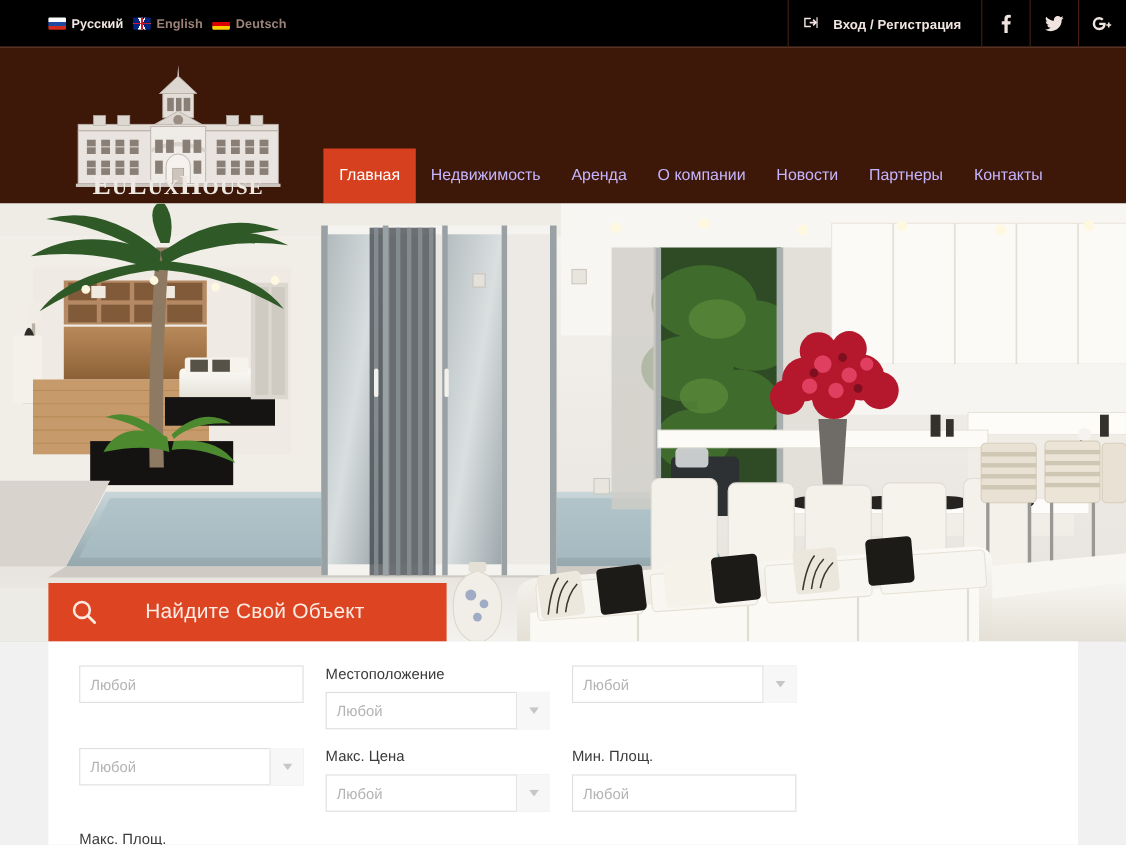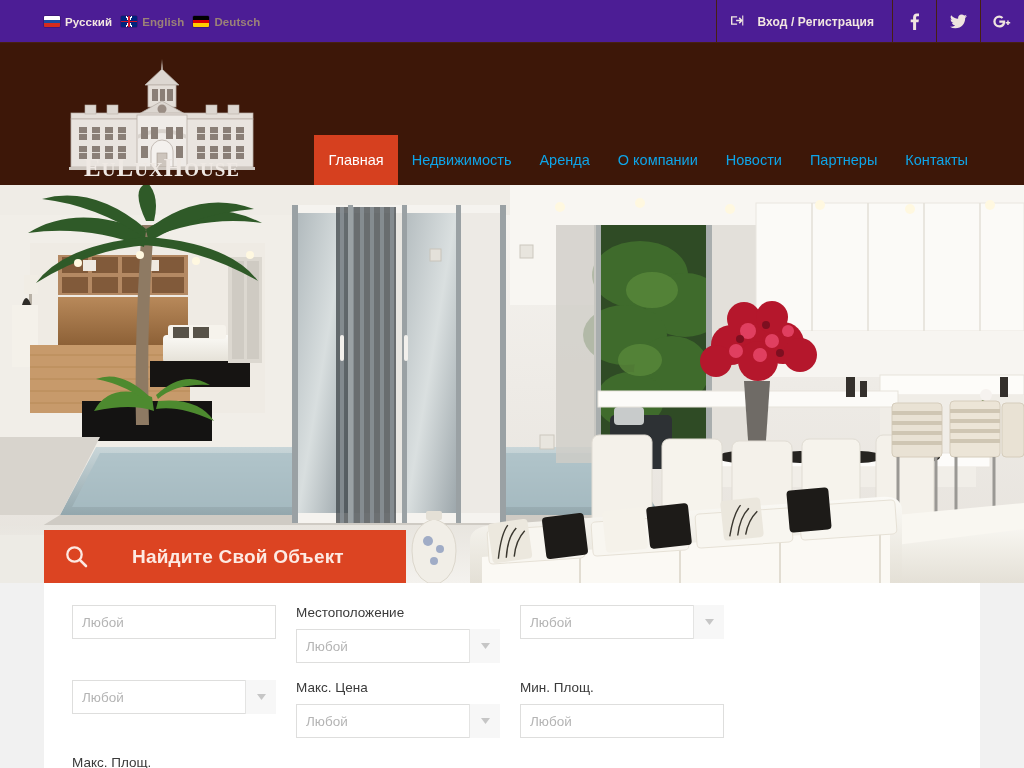--- a/index.html
+++ b/index.html
@@ -8,21 +8,21 @@
     width: 1024px; height: 768px;
     overflow: hidden;
     font-family: "Liberation Sans", sans-serif;
     background: #f1f1f1;
   }
   .page { position: relative; width: 1024px; height: 768px; }
 
   
   .topbar {
     position: absolute; left: 0; top: 0; width: 1024px; height: 43px;
-    background: #4c1d95;
+    background: #000000;
     border-bottom: 1px solid #472011;
   }
   .lang-group {
     position: absolute; left: 44px; top: 0; height: 43px;
     display: flex; align-items: center; gap: 9px;
   }
   .lang {
     display: flex; align-items: center; gap: 5px;
     font-size: 11.5px; font-weight: bold; cursor: pointer;
     color: #9b8278;
@@ -71,47 +71,47 @@
     background: #3d1708;
   }
   .logo {
     position: absolute; left: 45px; top: 14px; width: 235px; height: 120px;
     cursor: pointer;
   }
   .logo svg { display: block; }
 
   
   .nav {
-    position: absolute; right: 42px; bottom: 0; height: 50px;
+    position: absolute; right: 62px; bottom: 0; height: 50px;
     display: flex; align-items: stretch;
   }
   .nav-item {
     display: flex; align-items: center; padding: 0 14px;
-    font-size: 14.5px; color: #0ea5e9; cursor: pointer;
+    font-size: 14.5px; color: #c4b5fd; cursor: pointer;
     white-space: nowrap;
   }
   .nav-item.active { background: #d6401f; color: #fff; }
 
   
   .hero {
     position: absolute; left: 0; top: 185px; width: 1024px; height: 398px;
     overflow: hidden; background: #cfcac2;
   }
   .hero svg { display:block; width:1024px; height:398px; }
 
   
   .search-banner {
     position: absolute; left: 44px; top: 530px; width: 362px; height: 53px;
     background: #dc4422;
     display: flex; align-items: center; cursor: pointer; z-index: 5;
   }
   .search-banner .mag { margin-left: 21px; color: #fde9e2; display:flex; }
   .search-banner .mag svg { display:block; }
   .search-banner .sb-title {
-    margin-left: 44px; font-size: 19px; font-weight: bold; color: #fdeae3;
+    margin-left: 44px; font-size: 19px; font-weight: normal; color: #fdeae3;
     letter-spacing: .2px;
   }
 
   
   .form-panel {
     position: absolute; left: 44px; top: 583px; width: 936px; height: 185px;
     background: #fff; z-index: 4;
   }
   .form-grid {
     position: absolute; left: 28px; top: 22px; width: 880px;

